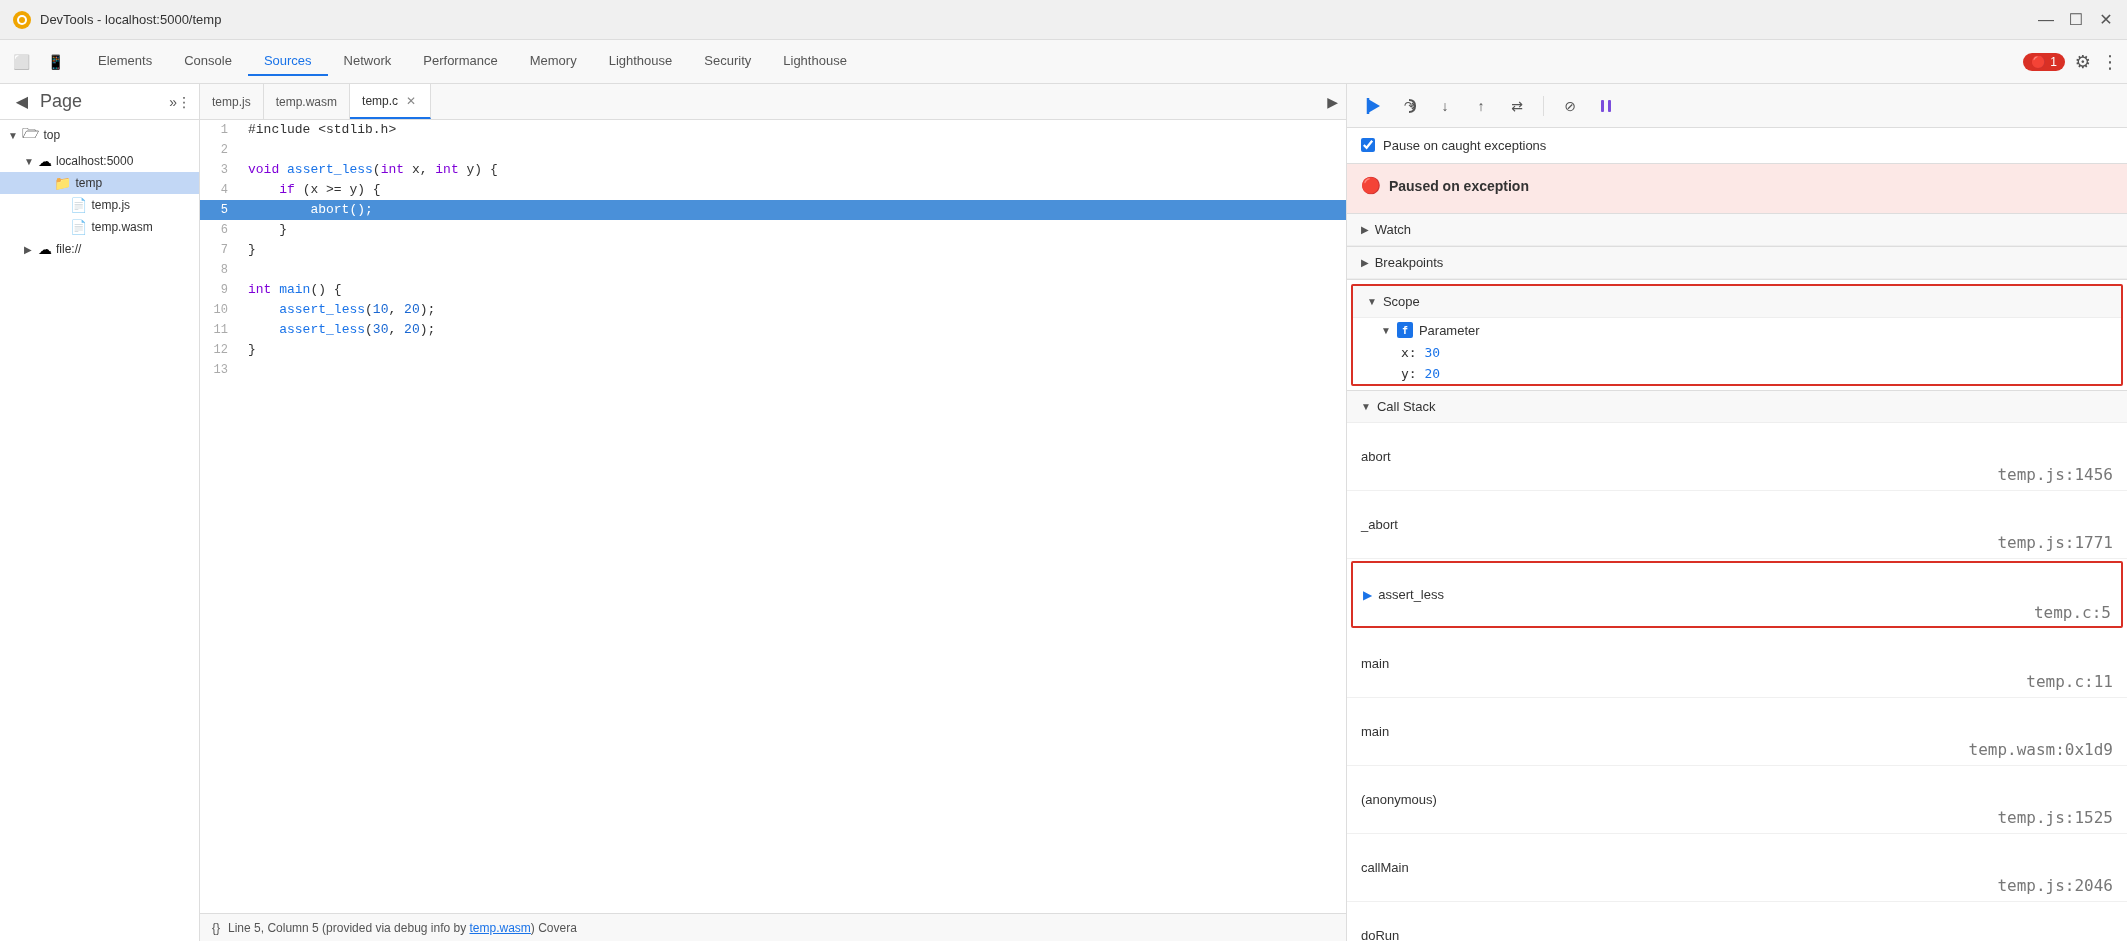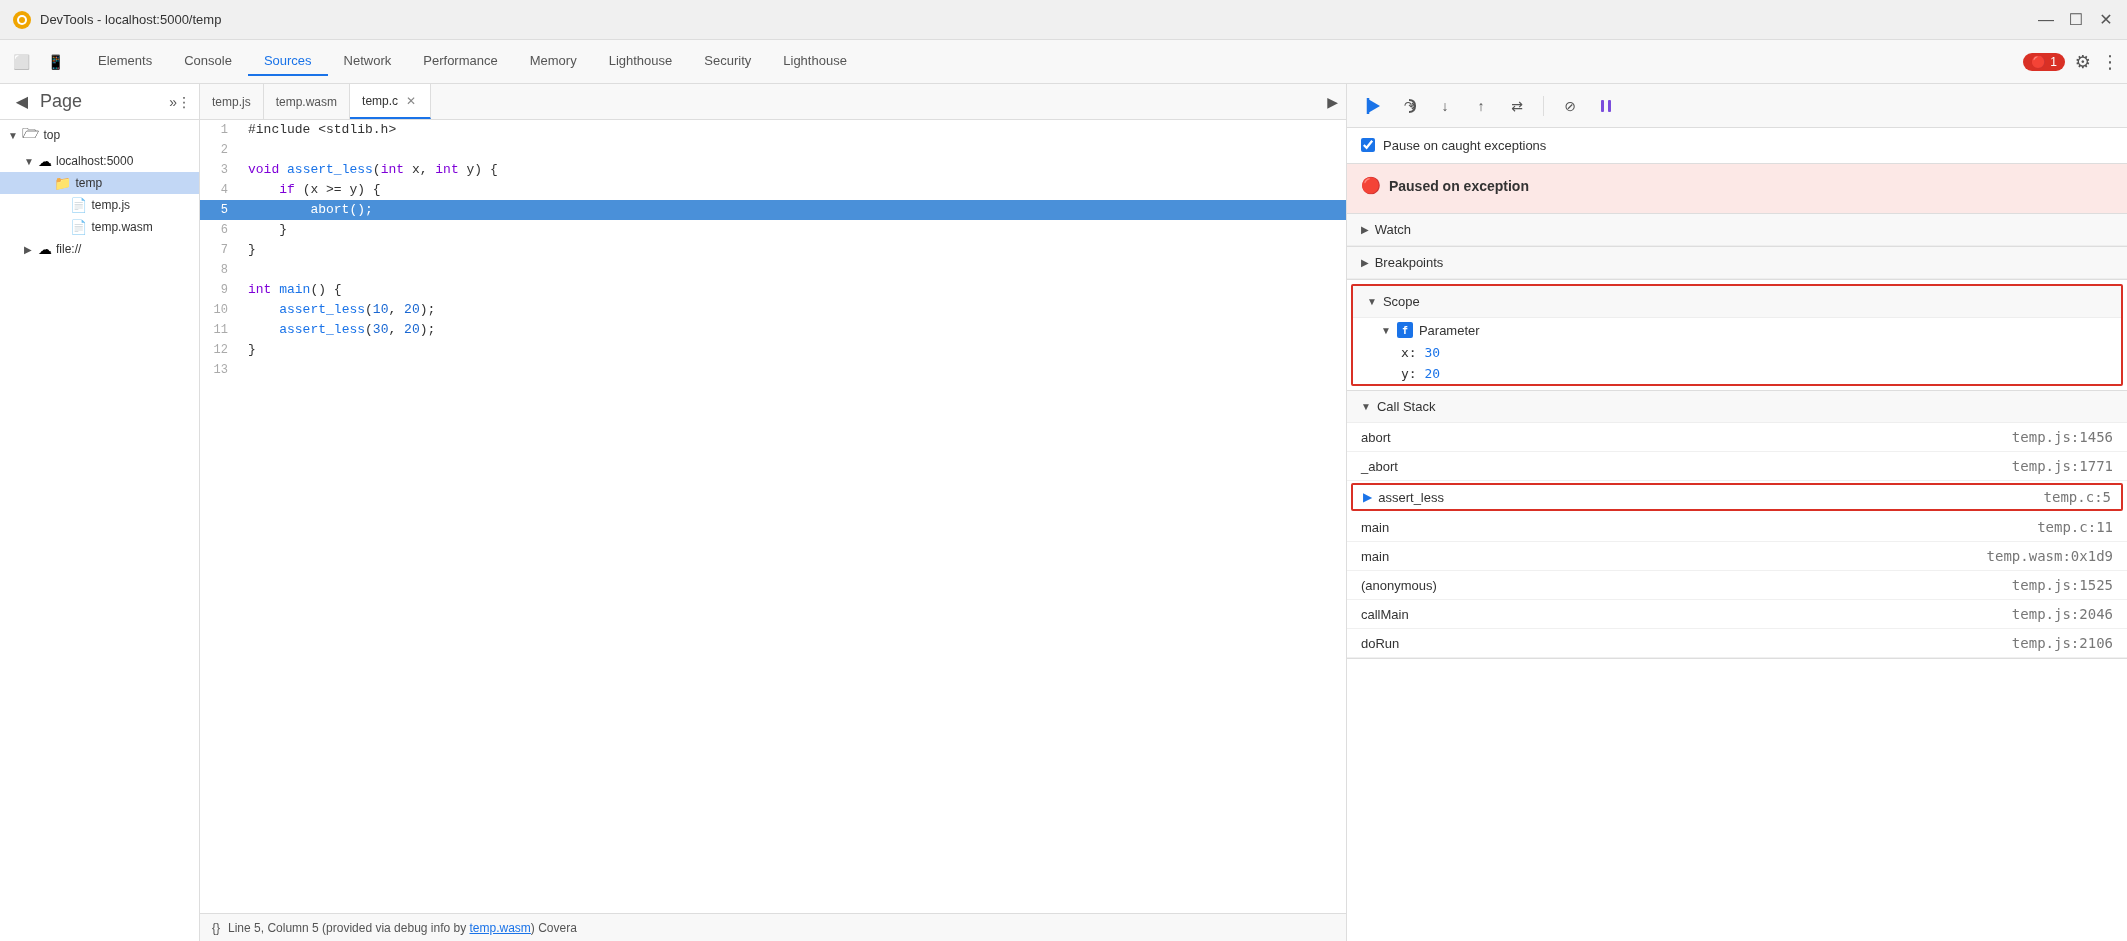--- a/index.html
+++ b/index.html
@@ -108,21 +108,21 @@
     .scope-param-key { color: #333; }
     .scope-param-val { color: #1a73e8; }
 
     
     .call-stack-section { }
     .call-stack-header { display: flex; align-items: center; padding: 8px 14px; cursor: pointer; background: #f8f8f8; border-top: 1px solid #ddd; }
     .call-stack-row { display: flex; align-items: center; justify-content: space-between; padding: 6px 14px; border-bottom: 1px solid #f0f0f0; cursor: pointer; }
     .call-stack-row.active { border: 2px solid #d93025; margin: 2px 4px; padding: 4px 10px; border-radius: 2px; }
     .call-stack-fn { font-size: 13px; color: #333; display: flex; align-items: center; gap: 6px; }
     .call-stack-fn .arrow-icon { color: #1a73e8; font-size: 12px; }
-    .call-stack-loc { font-size: 14px; color: #777; font-family: 'Consolas', monospace; }
+    .call-stack-loc { font-size: 16px; color: #777; font-family: 'Consolas', monospace; margin-top: 36px; }
 
     
     .debug-panel .debug-body::-webkit-scrollbar { width: 8px; }
     .debug-panel .debug-body::-webkit-scrollbar-thumb { background: #ccc; border-radius: 4px; }
 
     .code-editor::-webkit-scrollbar { width: 8px; height: 8px; }
     .code-editor::-webkit-scrollbar-thumb { background: #ccc; }
   </style>
 </head>
 <body>

